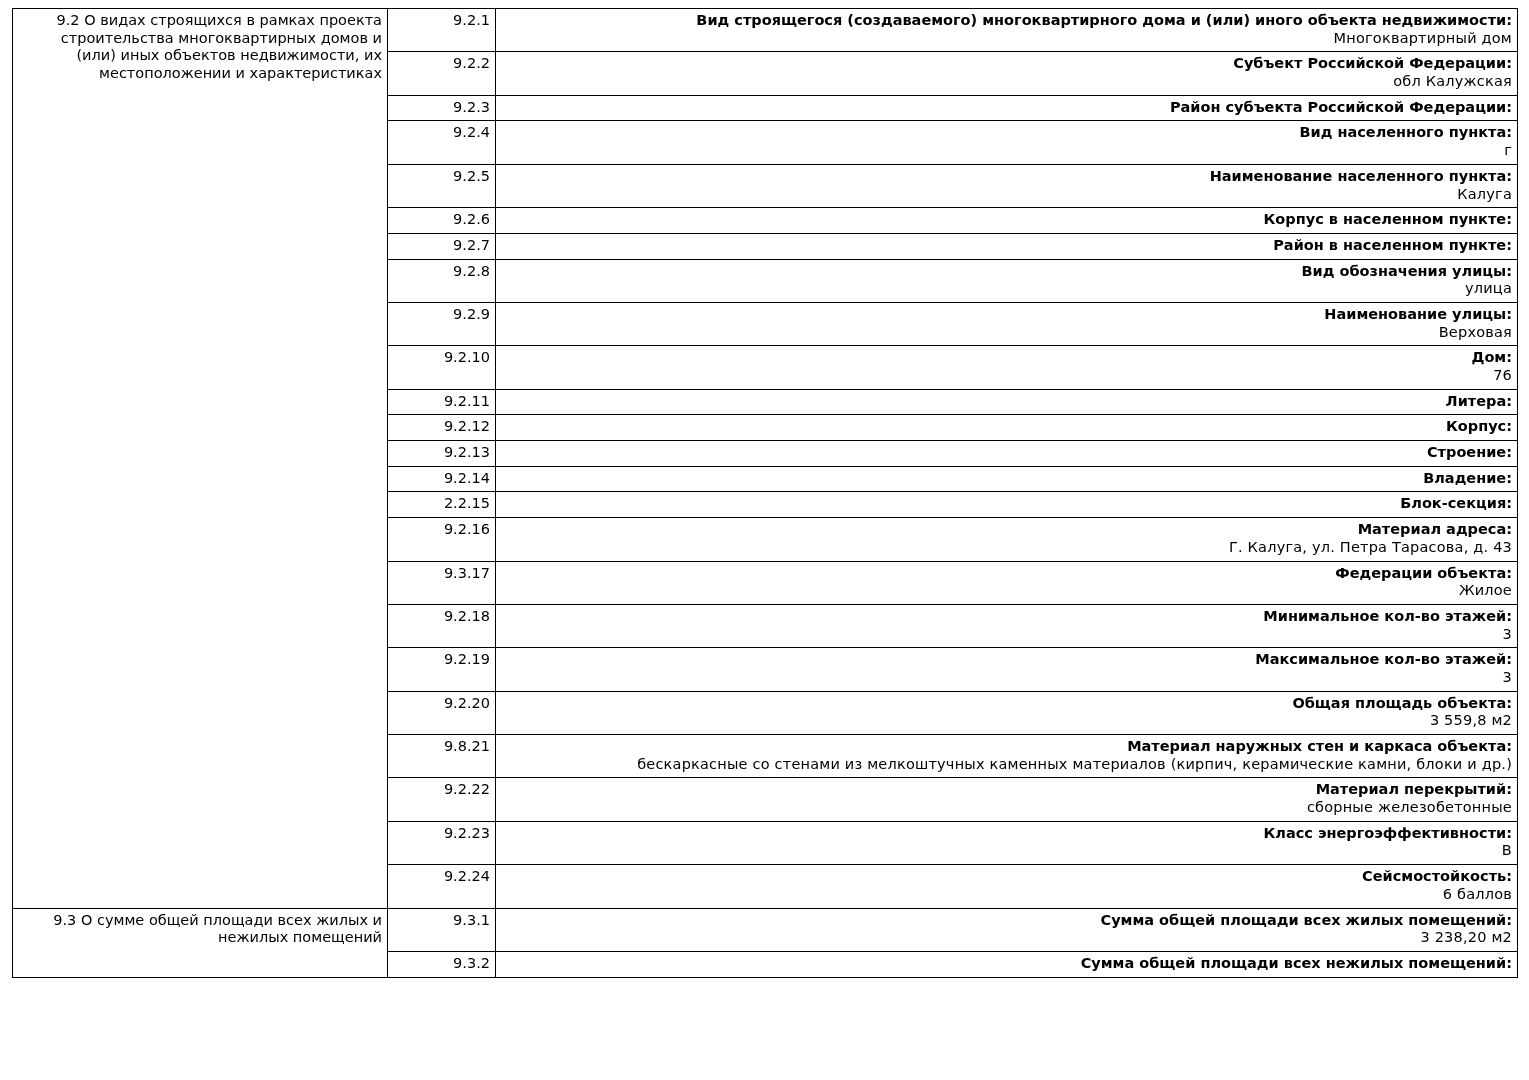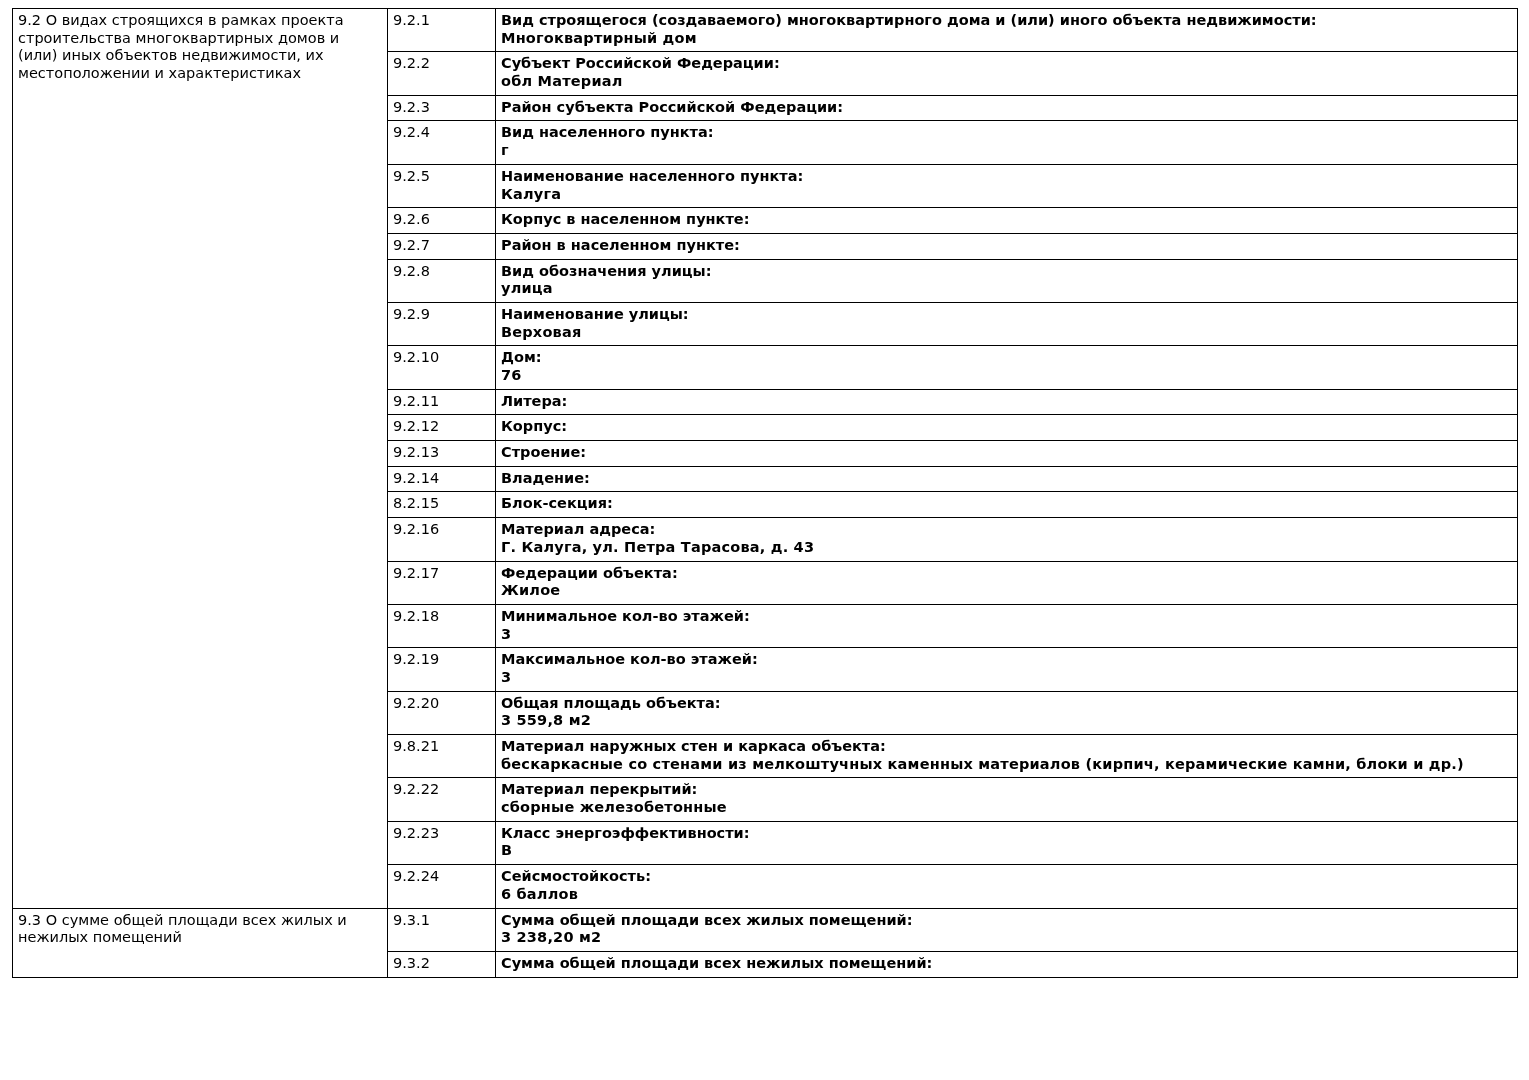--- a/index.html
+++ b/index.html
@@ -15,20 +15,21 @@
   }
   .doc {
     width: 1505px;
     margin: 8px 12px 0 12px;
   }
   table.decl {
     border-collapse: collapse;
     table-layout: fixed;
     width: 1505px;
     border: 1.4px solid #000;
+    text-align: right;
   }
   table.decl td {
     border: 1.1px solid #000;
     vertical-align: top;
     padding: 3px 5px 4px 5px;
     font-size: 14.5px;
     line-height: 1.22;
   }
   col.c-section { width: 375px; }
   col.c-code    { width: 108px; }
@@ -45,21 +46,21 @@
   .code-mid {
     vertical-align: middle;
   }
   .label {
     display: block;
     font-weight: bold;
     white-space: normal;
   }
   .value {
     display: block;
-    font-weight: bold;
+    font-weight: normal;
     letter-spacing: 0.2px;
     white-space: normal;
   }
   .value:empty { display: none; }
   td.single-line { padding-top: 3px; padding-bottom: 3px; }
 </style>
 </head>
 <body>
 
 <div class="doc">
@@ -78,21 +79,21 @@
         <td class="code-cell code-mid">9.2.1</td>
         <td>
           <span class="label">Вид строящегося (создаваемого) многоквартирного дома и (или) иного объекта недвижимости:</span>
           <span class="value">Многоквартирный дом</span>
         </td>
       </tr>
       <tr>
         <td class="code-cell code-mid">9.2.2</td>
         <td>
           <span class="label">Субъект Российской Федерации:</span>
-          <span class="value">обл Материал</span>
+          <span class="value">обл Калужская</span>
         </td>
       </tr>
       <tr>
         <td class="code-cell single-line">9.2.3</td>
         <td class="single-line">
           <span class="label">Район субъекта Российской Федерации:</span>
 
         </td>
       </tr>
       <tr>
@@ -166,35 +167,35 @@
         </td>
       </tr>
       <tr>
         <td class="code-cell single-line">9.2.14</td>
         <td class="single-line">
           <span class="label">Владение:</span>
 
         </td>
       </tr>
       <tr>
-        <td class="code-cell single-line">8.2.15</td>
+        <td class="code-cell single-line">2.2.15</td>
         <td class="single-line">
           <span class="label">Блок-секция:</span>
 
         </td>
       </tr>
       <tr>
         <td class="code-cell code-mid">9.2.16</td>
         <td>
           <span class="label">Материал адреса:</span>
           <span class="value">Г. Калуга, ул. Петра Тарасова, д. 43</span>
         </td>
       </tr>
       <tr>
-        <td class="code-cell code-mid">9.2.17</td>
+        <td class="code-cell code-mid">9.3.17</td>
         <td>
           <span class="label">Федерации объекта:</span>
           <span class="value">Жилое</span>
         </td>
       </tr>
       <tr>
         <td class="code-cell code-mid">9.2.18</td>
         <td>
           <span class="label">Минимальное кол-во этажей:</span>
           <span class="value">3</span>

